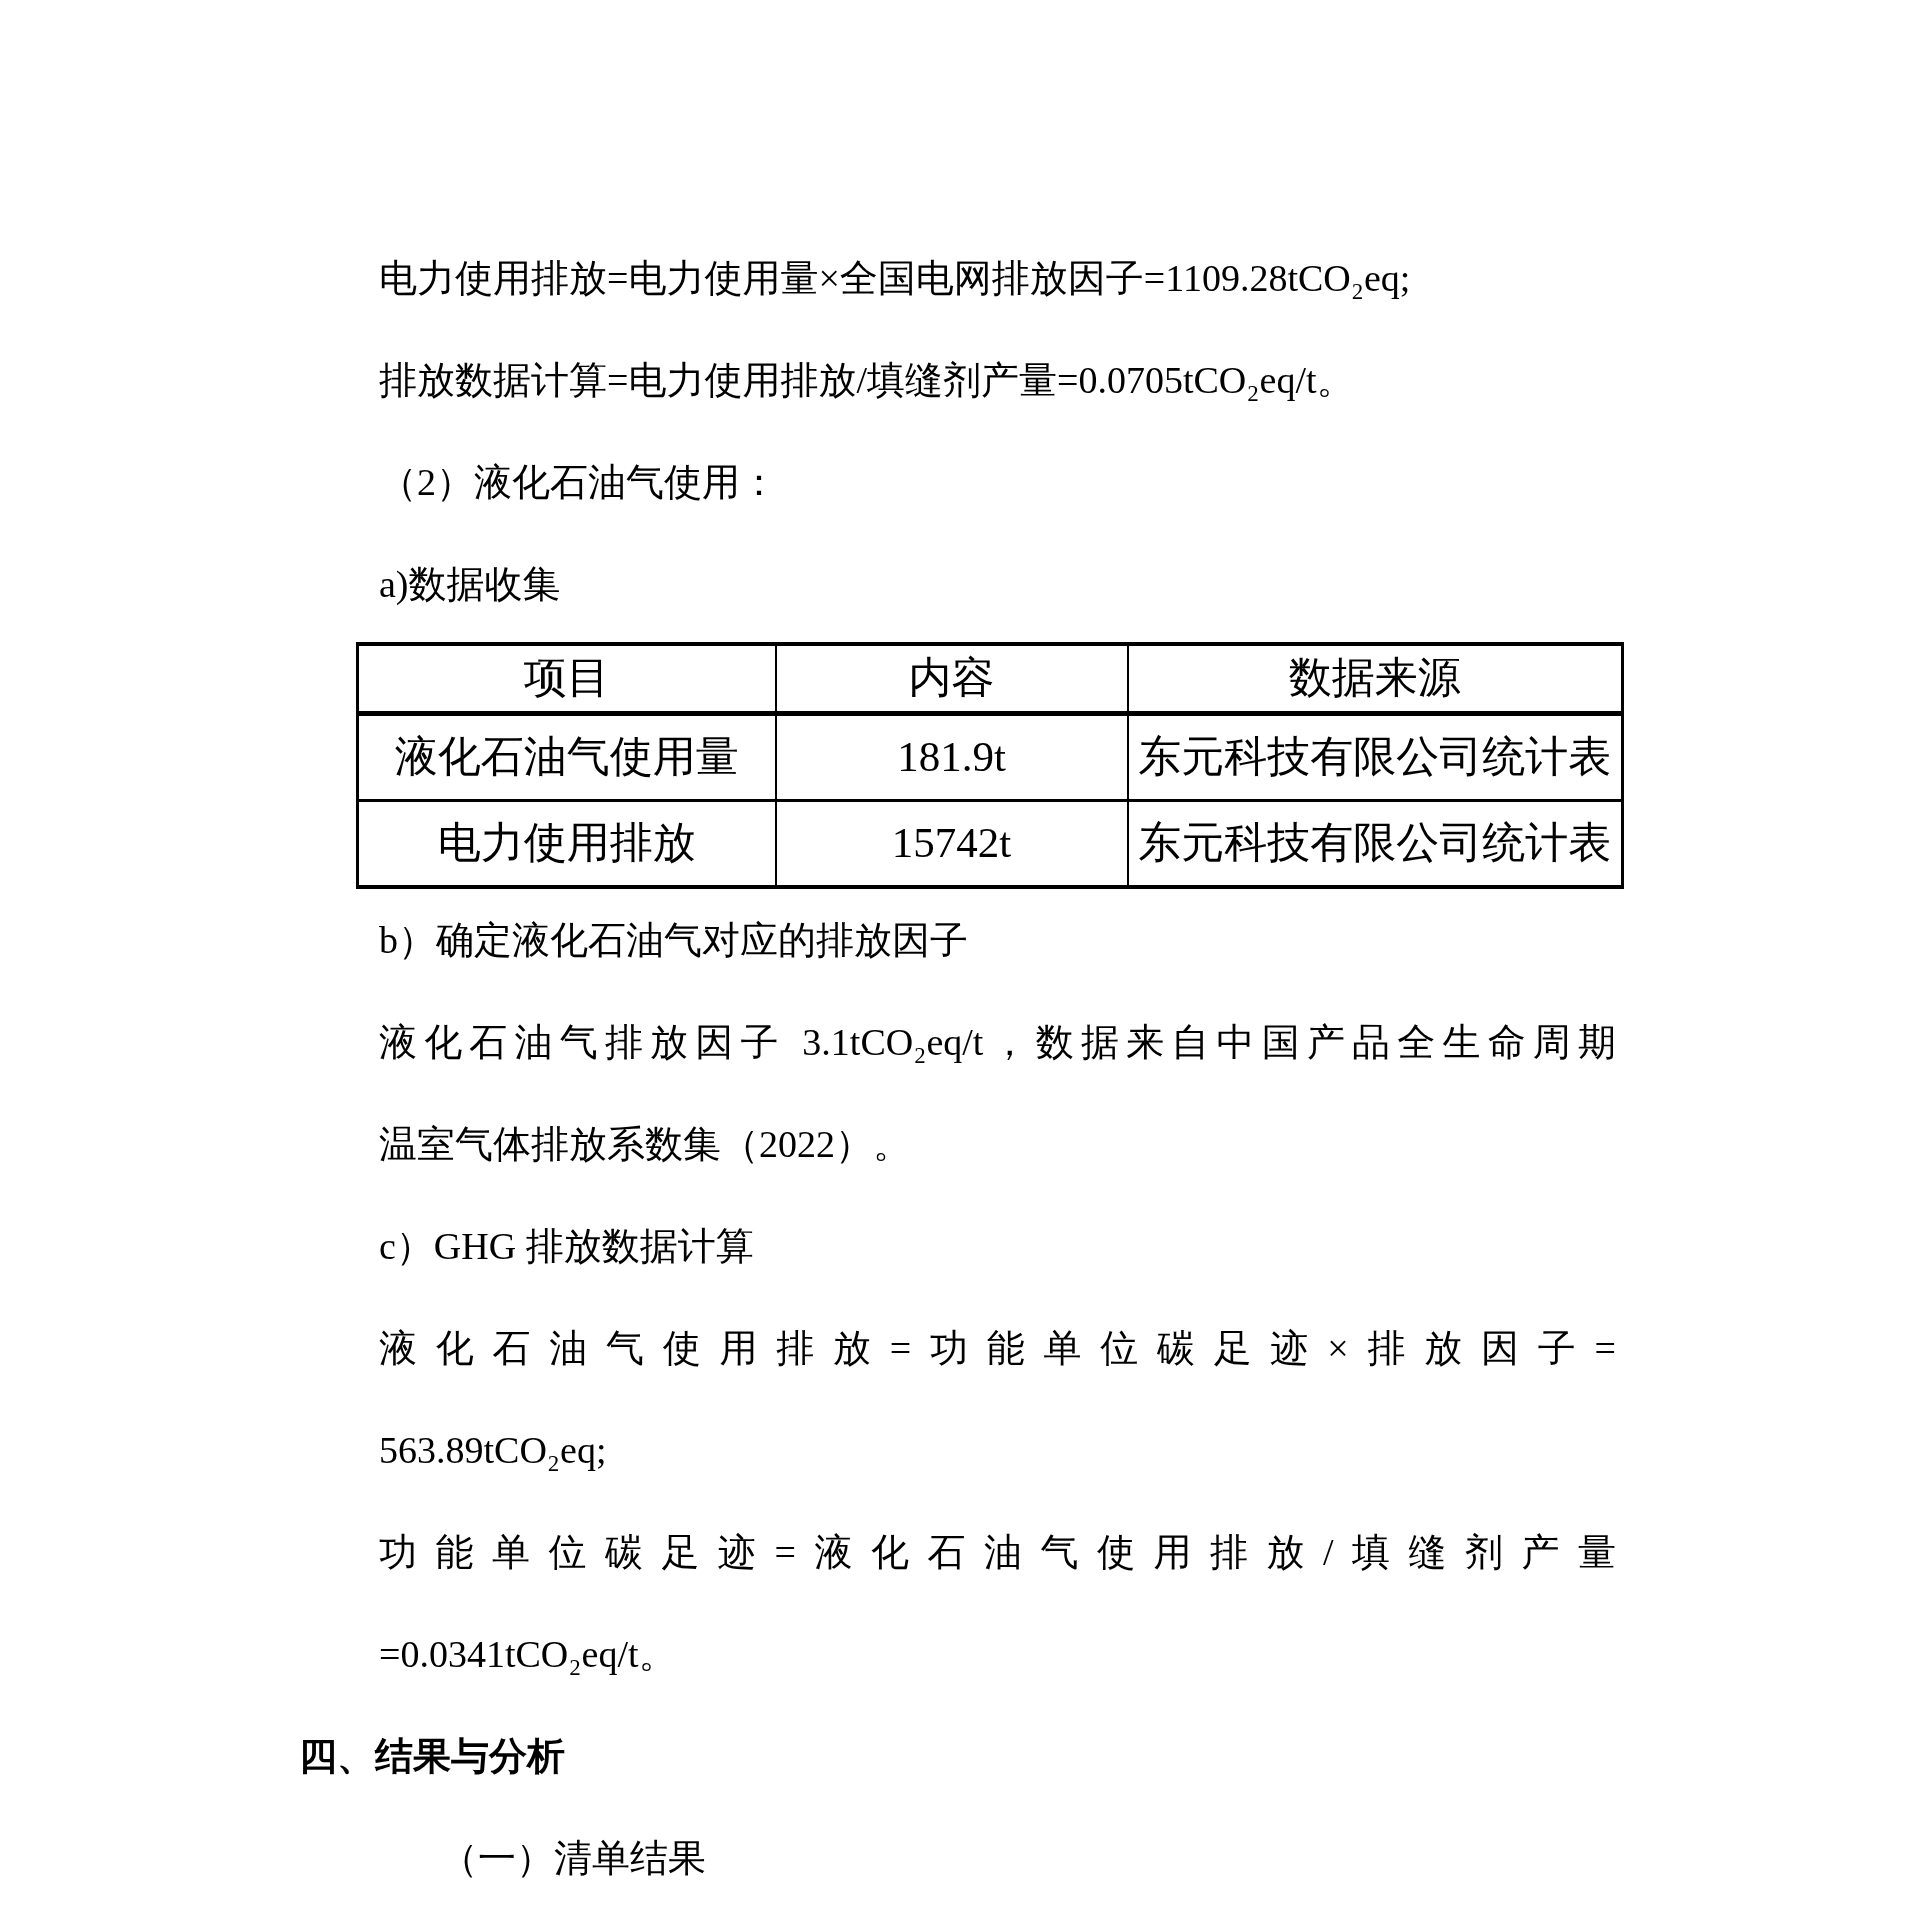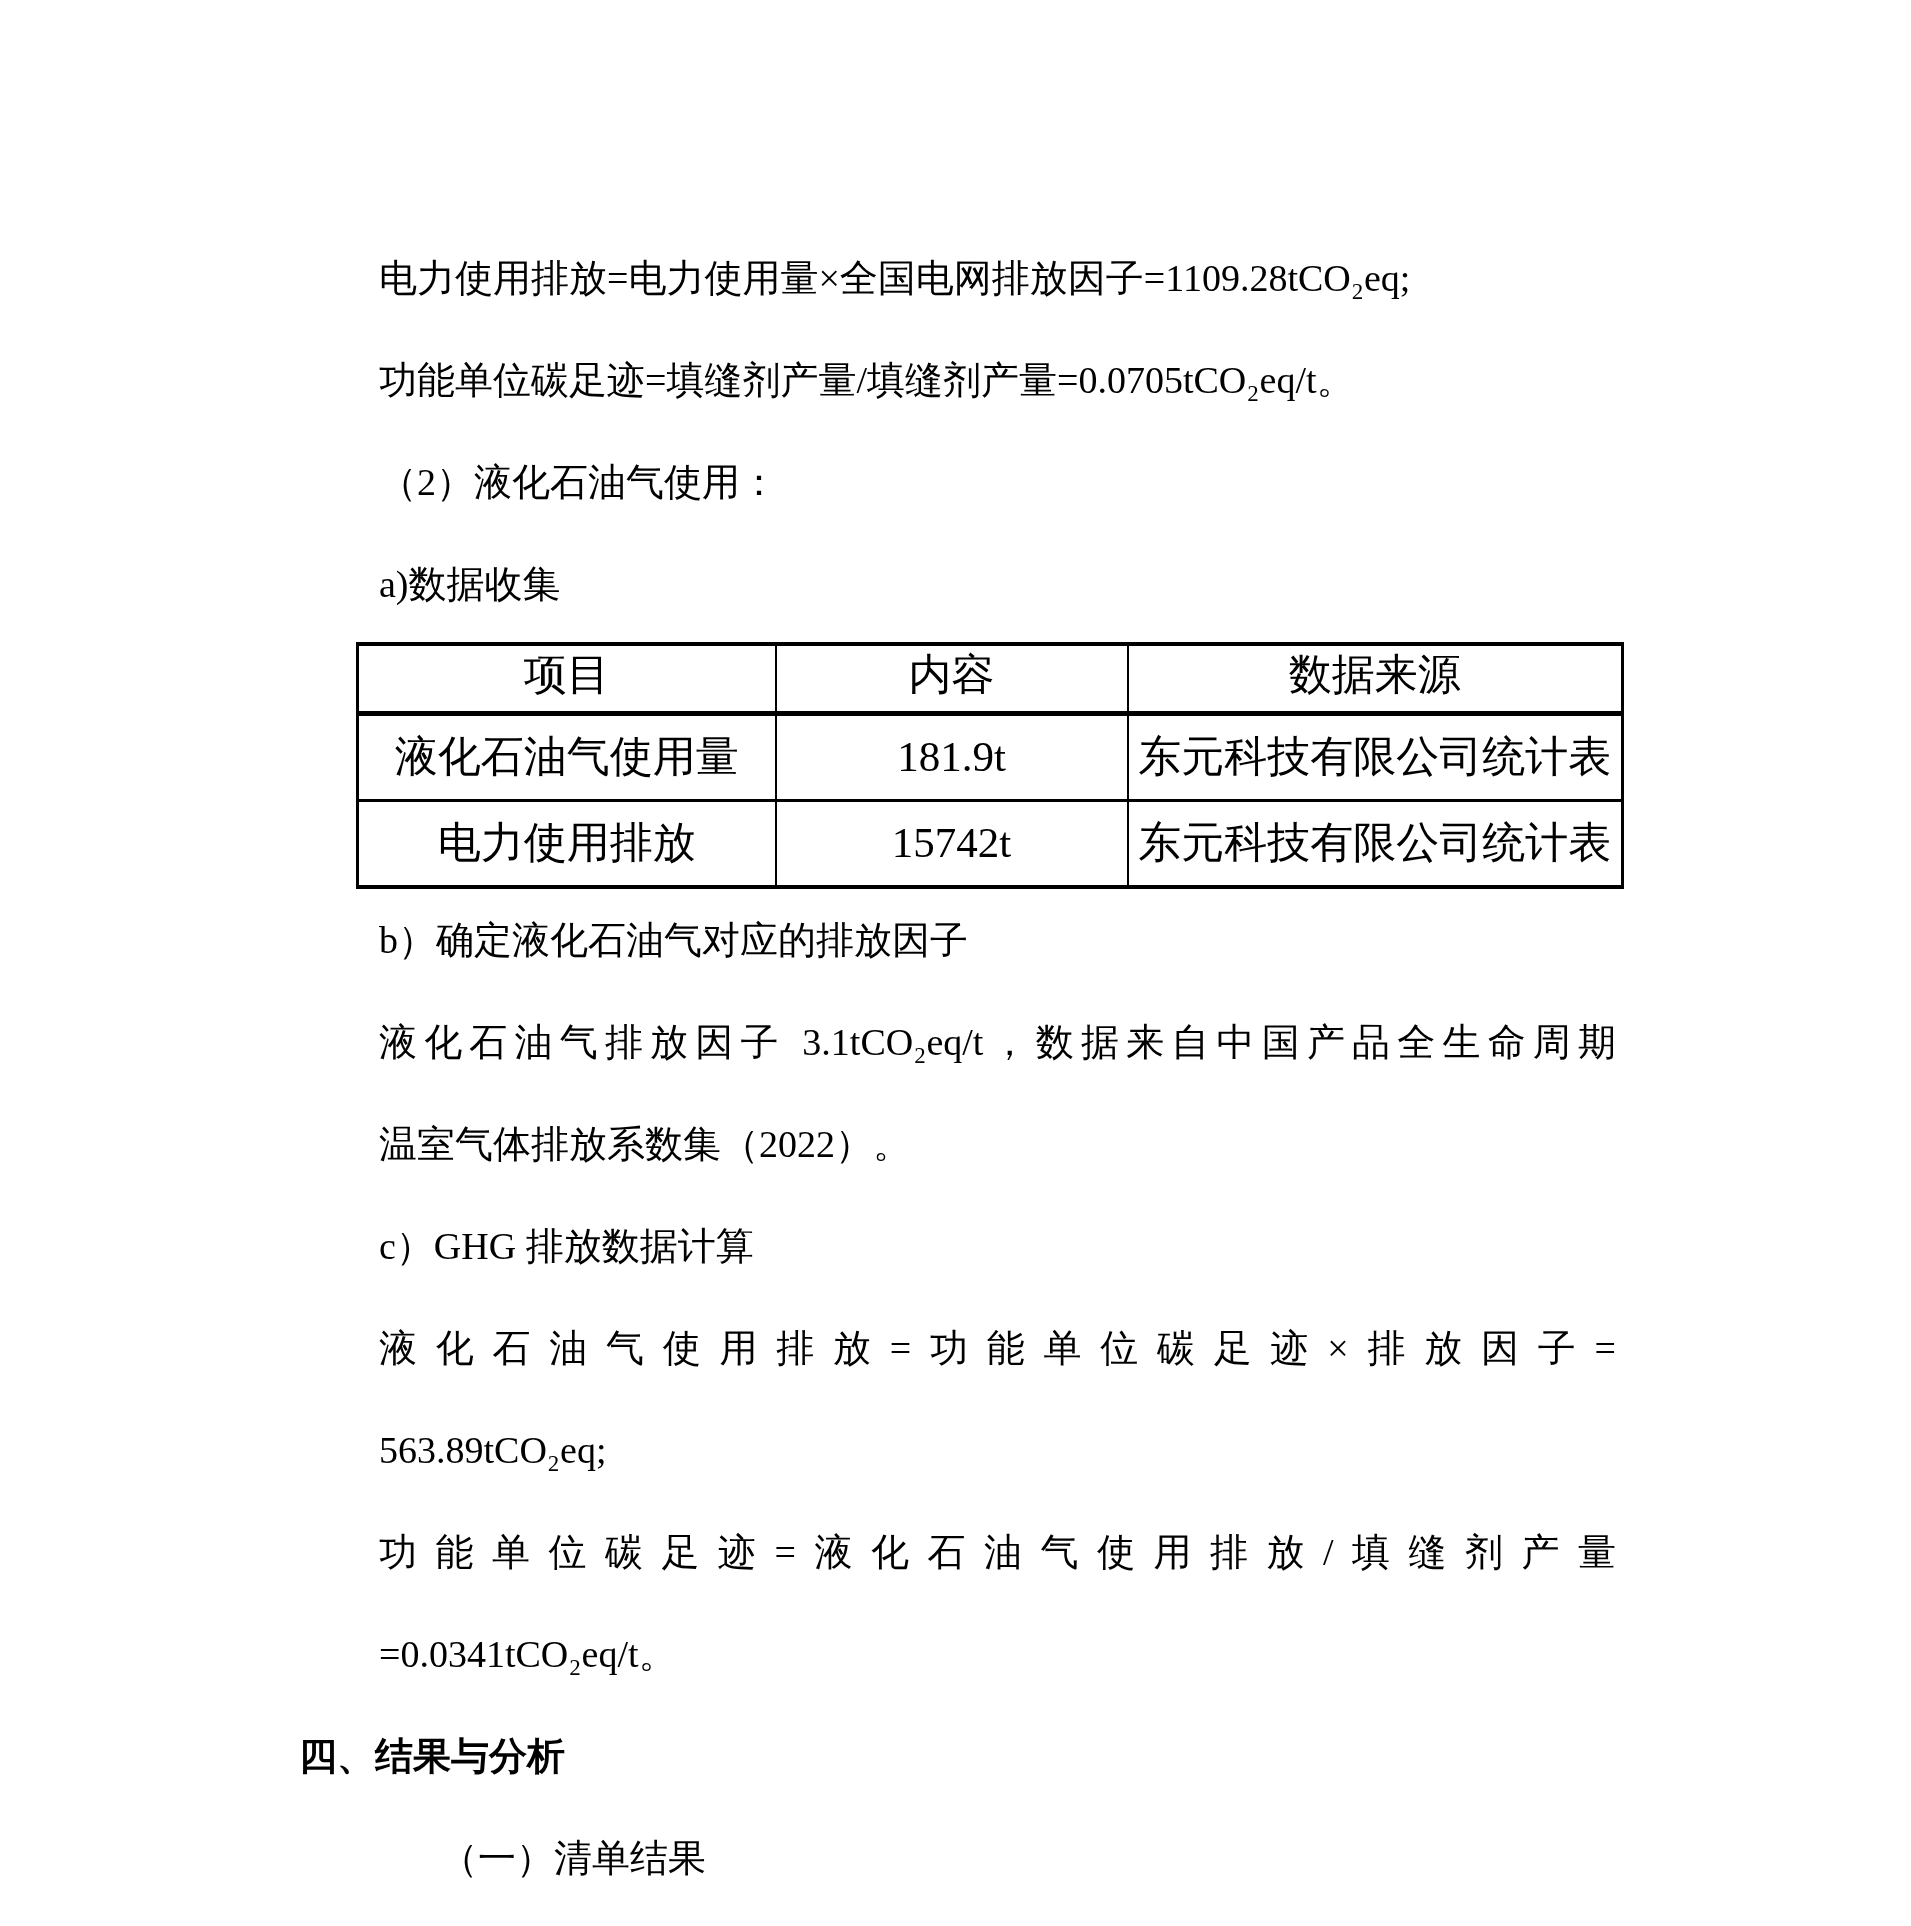--- a/index.html
+++ b/index.html
@@ -65,31 +65,31 @@
     overflow: hidden;
   }
   table.doc-table {
     border: solid #000000;
     border-width: 4.6px 3.1px;
   }
   table.doc-table th {
     border-bottom-width: 5.4px;
   }
   table.t1 { width: 1264px; margin-top: 7px; }
-  table.t1 th { height: 65px; font-family: Liberation Mono, monospace; }
+  table.t1 th { height: 65px; }
   table.t1 td { height: 83px; }
 </style>
 </head>
 <body>
 
 <div class="page">
   <div class="content">
 
     <div class="line">电力使用排放=电力使用量×全国电网排放因子=1109.28tCO₂eq;</div>
-    <div class="line">功能单位碳足迹=填缝剂产量/填缝剂产量=0.0705tCO₂eq/t。</div>
+    <div class="line">排放数据计算=电力使用排放/填缝剂产量=0.0705tCO₂eq/t。</div>
     <div class="line">（2）液化石油气使用：</div>
     <div class="line">a)数据收集</div>
 
     <table class="doc-table t1">
       <colgroup>
         <col style="width:418px">
         <col style="width:352px">
         <col style="width:495px">
       </colgroup>
       <tbody>

